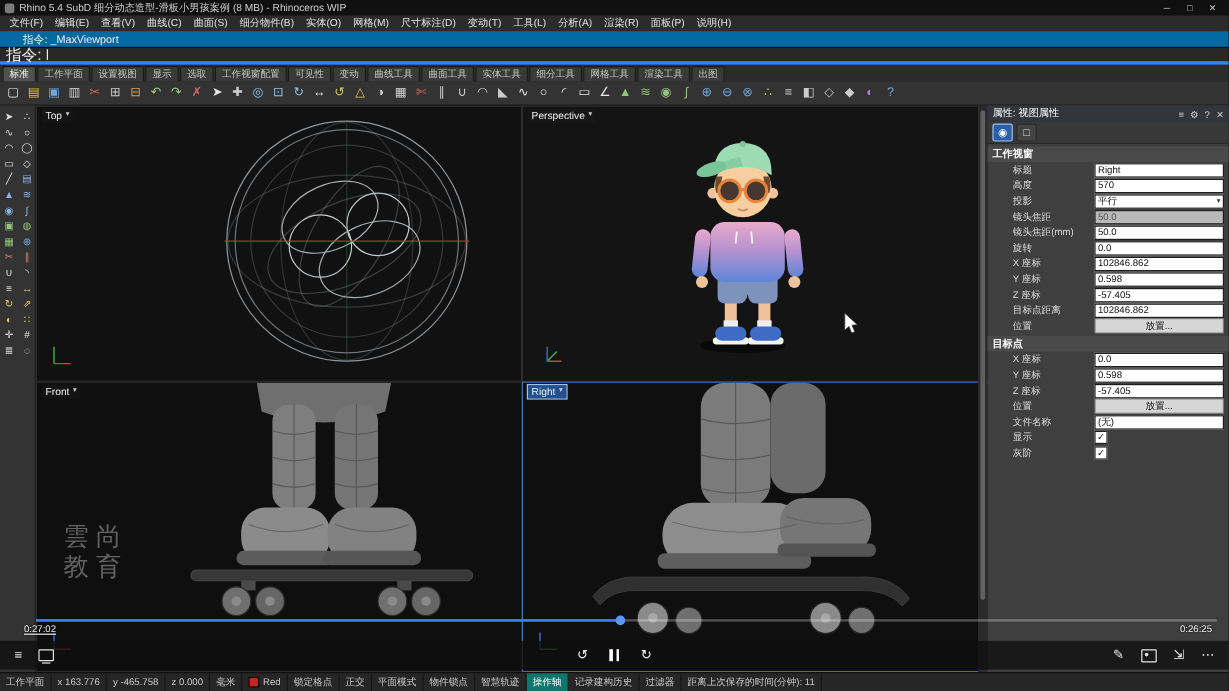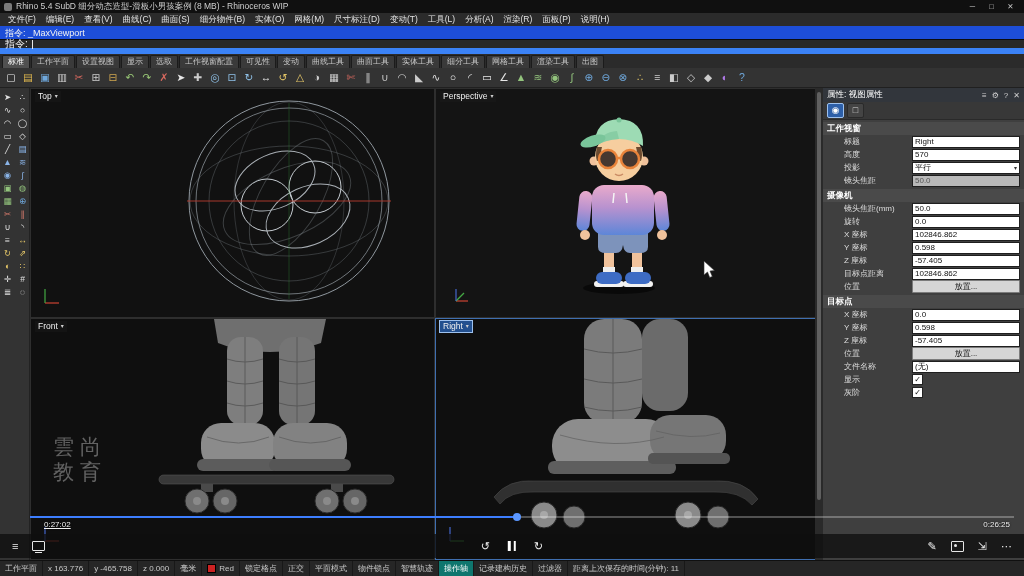--- a/index.html
+++ b/index.html
@@ -10,24 +10,24 @@
             display:flex;align-items:center;gap:4px;padding:0 4px;box-sizing:border-box;font-size:8.5px;color:#cfcfcf;}
   .appicon{width:8px;height:8px;background:#7a7a7a;border-radius:2px;flex:0 0 auto;}
   .title{white-space:nowrap;overflow:hidden;}
   .wincontrols{margin-left:auto;display:flex;}
   .wincontrols span{width:19px;text-align:center;font-size:7.5px;color:#ccc;line-height:13px;}
   
   .menubar{position:absolute;left:0;top:13px;width:1024px;height:13px;background:#2b2b2b;
            display:flex;align-items:center;font-size:8.5px;color:#e2e2e2;padding-left:3px;box-sizing:border-box;}
   .menu-item{padding:0 5px;line-height:13px;white-space:nowrap;}
   
-  .cmd1{position:absolute;left:0;top:26px;width:1024px;height:14px;background:#1d4ed8;border-bottom:1px solid #0c0c0c;
-        font-size:9px;color:#f2f2f2;line-height:14px;padding-left:5px;box-sizing:border-box;white-space:nowrap;}
-  .cmd2{position:absolute;left:0;top:40px;width:1024px;height:14px;background:#282828;border-bottom:6px solid #3b82f6;
-        font-size:10px;color:#f2f2f2;line-height:14px;padding-left:5px;box-sizing:border-box;display:flex;align-items:center;gap:4px;}
+  .cmd1{position:absolute;left:0;top:26px;width:1024px;height:14px;background:#0369a1;border-bottom:1px solid #0c0c0c;
+        font-size:9px;color:#f2f2f2;line-height:14px;padding-left:19px;box-sizing:border-box;white-space:nowrap;}
+  .cmd2{position:absolute;left:0;top:40px;width:1024px;height:14px;background:#282828;border-bottom:3px solid #3b82f6;
+        font-size:13px;color:#f2f2f2;line-height:14px;padding-left:5px;box-sizing:border-box;display:flex;align-items:center;gap:4px;}
   .cursorbar{width:1px;height:9px;background:#e8e8e8;}
   
   .tabbar{position:absolute;left:0;top:54px;width:1024px;height:14px;background:#2b2b2b;display:flex;align-items:flex-end;
           gap:1px;padding-left:2px;box-sizing:border-box;font-size:8px;}
   .tab{background:#3a3a3a;border:1px solid #1b1b1b;border-bottom:none;border-radius:2px 2px 0 0;
        padding:0 5px;line-height:12px;color:#c6c6c6;white-space:nowrap;}
   .tab.active{background:#505050;color:#fff;}
   
   .icontoolbar{position:absolute;left:0;top:68px;width:1024px;height:20px;background:#333;border-bottom:1px solid #202020;
                display:flex;align-items:center;gap:1px;padding:0 3px;box-sizing:border-box;}
@@ -76,21 +76,21 @@
   .statusbar{position:absolute;left:0;top:560px;width:1024px;height:16px;background:#262626;border-top:1px solid #101010;
              display:flex;align-items:stretch;font-size:8px;color:#c9c9c9;overflow:hidden;box-sizing:border-box;}
   .sbitem{display:flex;align-items:center;gap:3px;padding:0 5px;border-right:1px solid #181818;white-space:nowrap;}
   .sbitem.active{background:#0f766e;color:#fff;}
   .swatch{width:7px;height:7px;border:1px solid #000;display:inline-block;}
   
   .tl-track{position:absolute;left:30px;top:516px;width:984px;height:2px;background:rgba(255,255,255,.28);z-index:40;}
   .tl-progress{position:absolute;left:0;top:0;height:2px;background:#3d7eff;}
   .tl-dot{position:absolute;right:-4px;top:-3px;width:8px;height:8px;border-radius:50%;background:#5b97ff;}
   .tl-time{position:absolute;top:520px;z-index:41;font-size:8px;color:#f0f0f0;text-shadow:0 0 2px #000;}
-  .tl-time.left{left:44px;text-decoration:underline;}
+  .tl-time.left{left:20px;text-decoration:underline;}
   .tl-time.right{right:14px;}
   .playerbar{position:absolute;left:0;top:534px;width:1024px;height:24px;z-index:42;
              background:rgba(14,14,14,.78);display:flex;align-items:center;box-sizing:border-box;}
   .pgroup{display:flex;align-items:center;gap:14px;color:#eee;}
   .pg-left{position:absolute;left:12px;}
   .pg-center{position:absolute;left:50%;transform:translateX(-50%);gap:18px;}
   .pg-right{position:absolute;right:12px;}
   .picon{font-size:11px;line-height:16px;}
   .pause{display:flex;gap:3px;align-items:center;height:12px;}
   .pause i{display:block;width:2.5px;height:10px;background:#fff;}
@@ -440,21 +440,20 @@
             <span class="plabel">投影</span>
             <span class="pselect">
               <span>平行</span>
               <span class="caret">▾</span>
             </span>
           </div>
           <div class="prow">
             <span class="plabel">镜头焦距</span>
             <span class="pinput disabled">50.0</span>
           </div>
-          <div class="psec">摄像机</div>
           <div class="prow">
             <span class="plabel">镜头焦距(mm)</span>
             <span class="pinput">50.0</span>
           </div>
           <div class="prow">
             <span class="plabel">旋转</span>
             <span class="pinput">0.0</span>
           </div>
           <div class="prow">
             <span class="plabel">X 座标</span>

